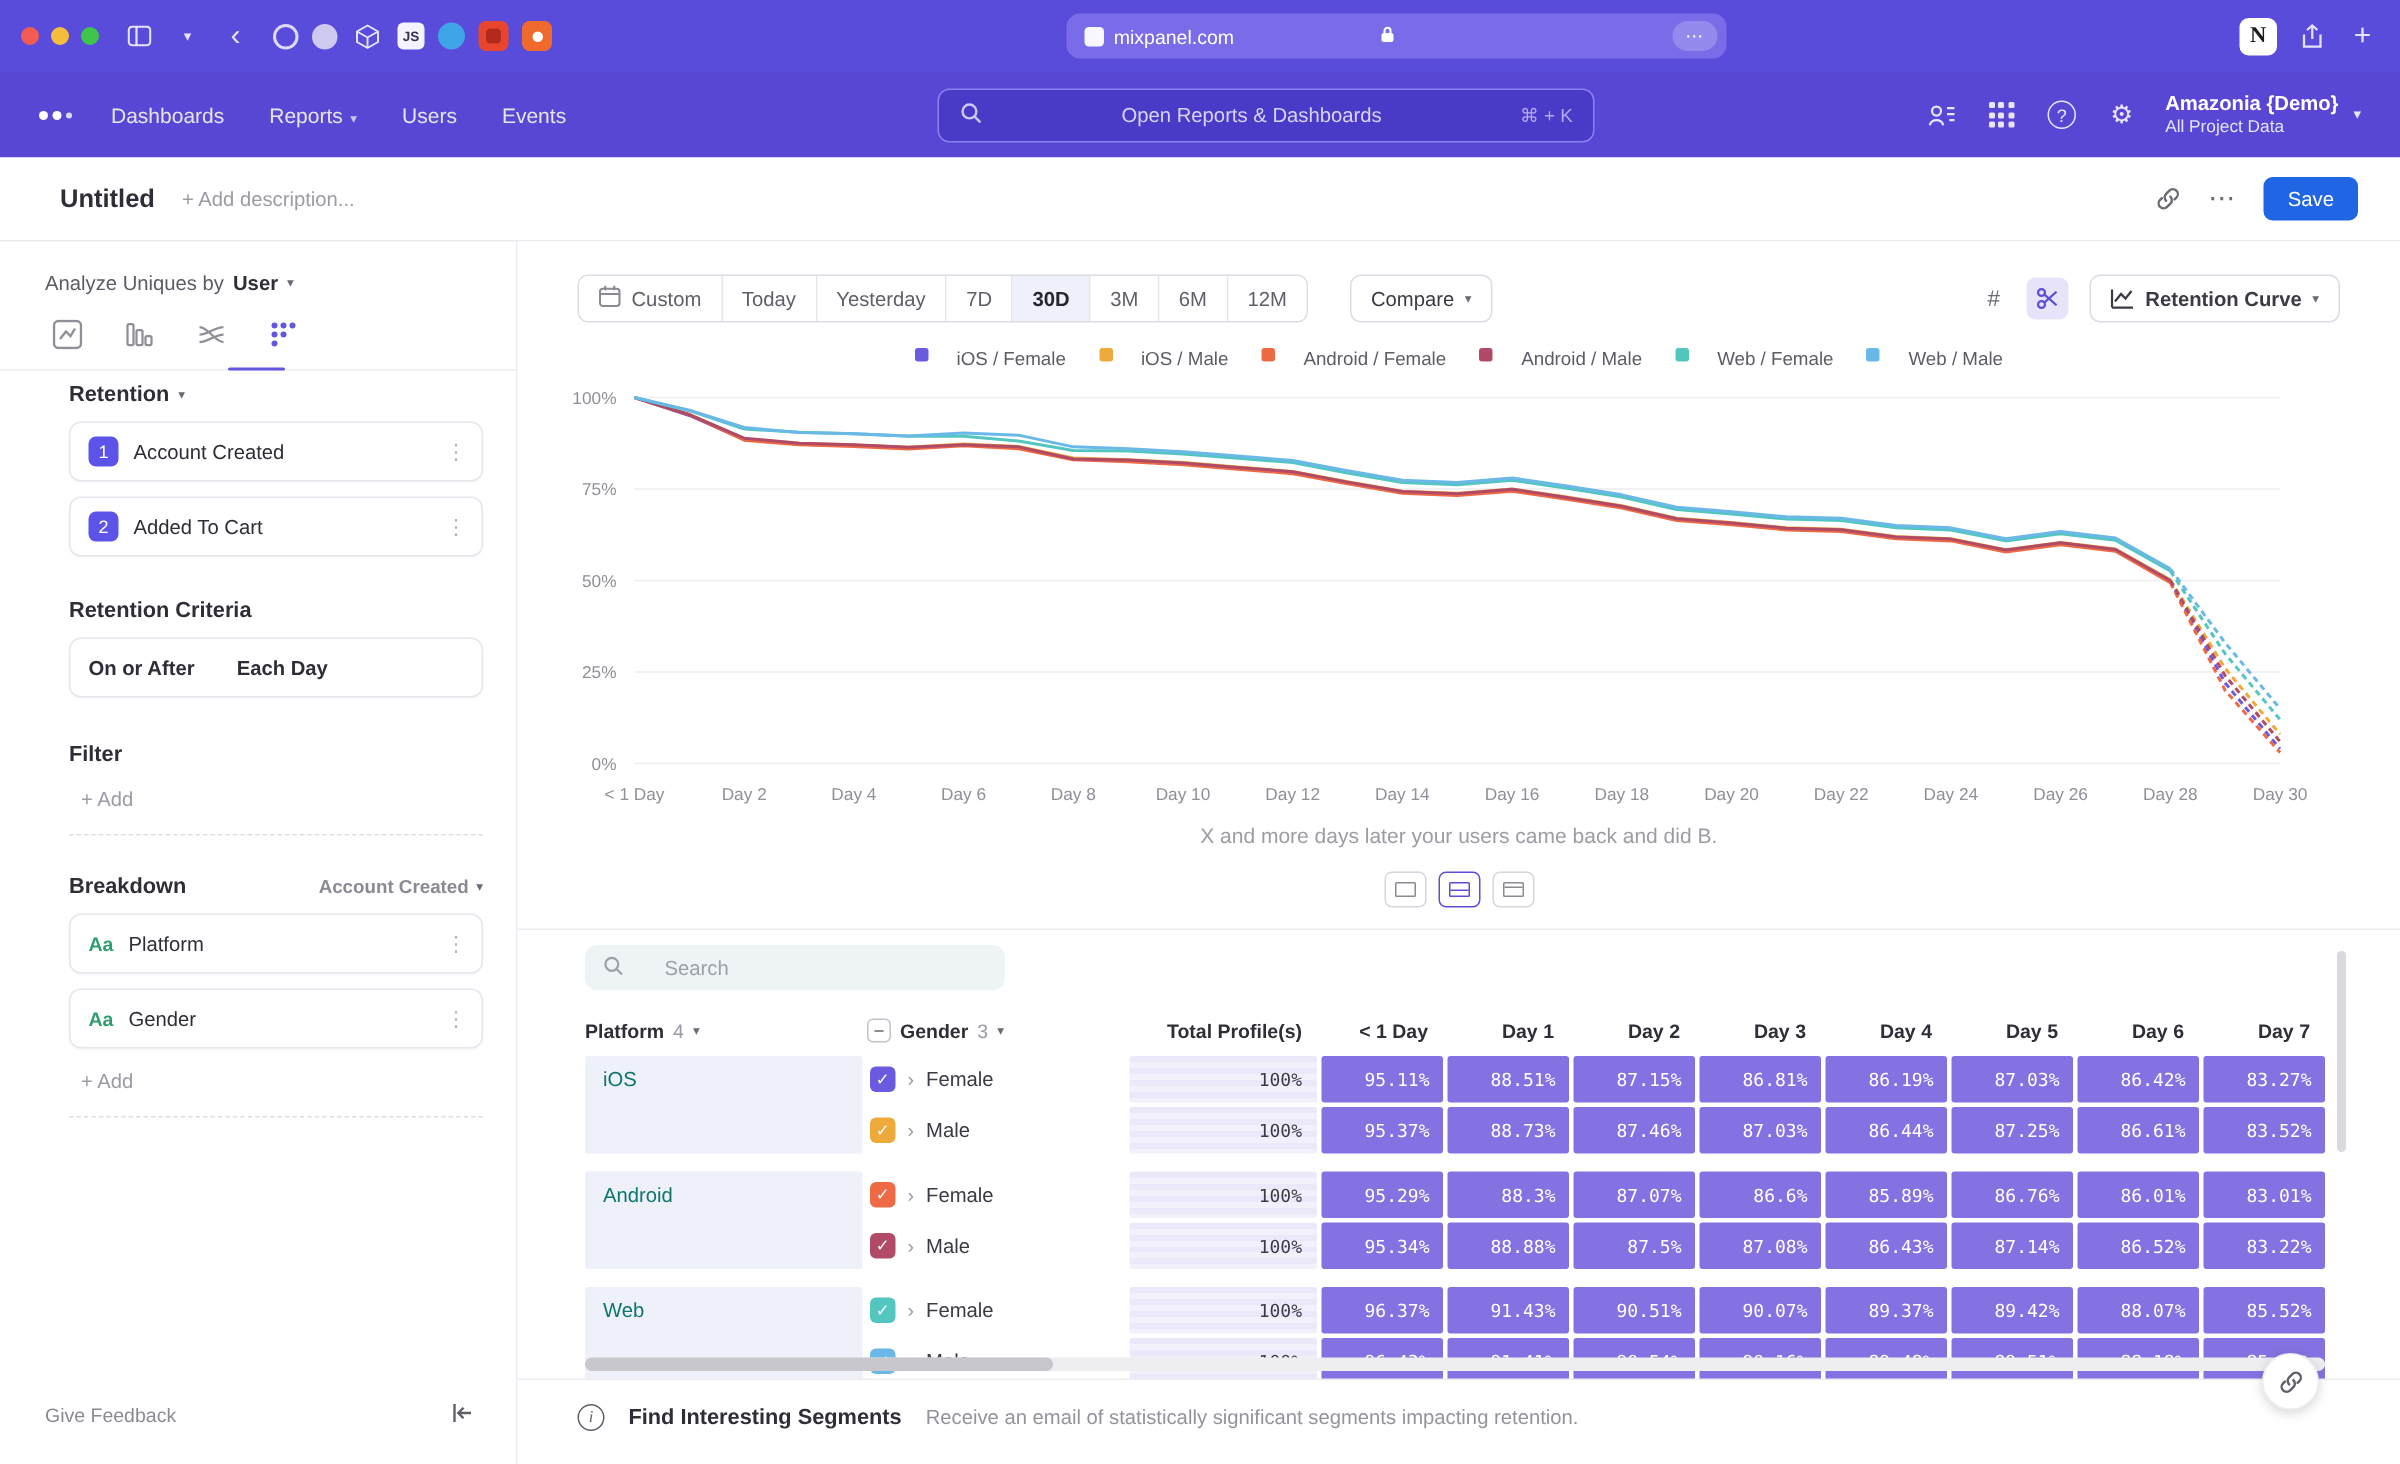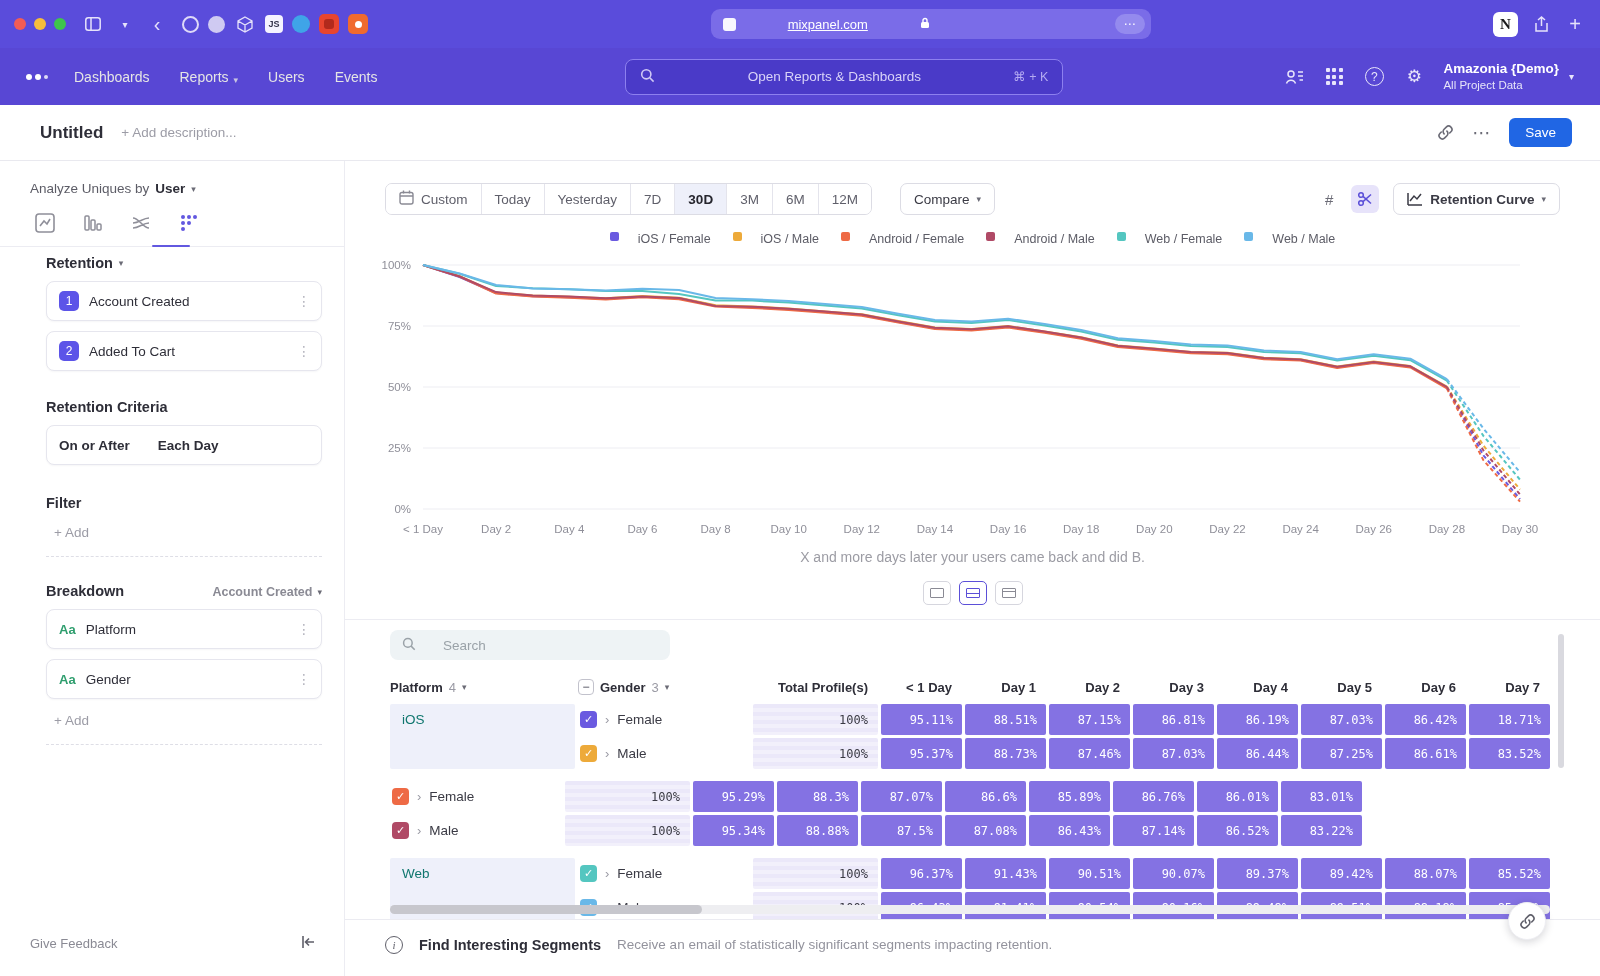--- a/index.html
+++ b/index.html
@@ -169,21 +169,21 @@
         </svg>
     </span>
     <span class="js-badge">JS</span>
     <span class="blue-dot"></span>
     <span class="sq-logo sq-red"></span>
     <span class="sq-logo sq-orange"></span>
   </div>
   <div class="addr-wrap">
     <div class="addr">
       <span class="site-ic"></span>
-      <span class="grow" style="text-align:center;text-decoration:underline;">mixpanel.com</span>
+      <span class="grow" style="text-align:left;">mixpanel.com</span>
       <span>
         <svg width="10" height="12" viewBox="0 0 10 12">
             <rect x="1" y="5" width="8" height="6" rx="1.5" fill="#fff"></rect>
             <path d="M3 5 V3.5 a2 2 0 0 1 4 0 V5" fill="none" stroke="#fff" stroke-width="1.4"></path>
           </svg>
       </span>
       <span class="grow"></span>
       <span class="addr-more">⋯</span>
     </div>
   </div>
@@ -572,41 +572,42 @@
                   <span>Female</span>
                 </div>
                 <div class="totcell">100%</div>
                 <div class="vcell">95.11%</div>
                 <div class="vcell">88.51%</div>
                 <div class="vcell">87.15%</div>
                 <div class="vcell">86.81%</div>
                 <div class="vcell">86.19%</div>
                 <div class="vcell">87.03%</div>
                 <div class="vcell">86.42%</div>
-                <div class="vcell">18.71%</div>
+                <div class="vcell">83.27%</div>
               </div>
               <div class="trow">
                 <div class="gcell">
                   <span class="cbx" style="background: rgb(237, 170, 58);">✓</span>
                   <span class="rowchev">›</span>
                   <span>Male</span>
                 </div>
                 <div class="totcell">100%</div>
                 <div class="vcell">95.37%</div>
                 <div class="vcell">88.73%</div>
                 <div class="vcell">87.46%</div>
                 <div class="vcell">87.03%</div>
                 <div class="vcell">86.44%</div>
                 <div class="vcell">87.25%</div>
                 <div class="vcell">86.61%</div>
                 <div class="vcell">83.52%</div>
               </div>
             </div>
           </div>
           <div class="tgroup">
+            <div class="pcell">Android</div>
             <div class="trows">
               <div class="trow">
                 <div class="gcell">
                   <span class="cbx" style="background: rgb(238, 106, 69);">✓</span>
                   <span class="rowchev">›</span>
                   <span>Female</span>
                 </div>
                 <div class="totcell">100%</div>
                 <div class="vcell">95.29%</div>
                 <div class="vcell">88.3%</div>

